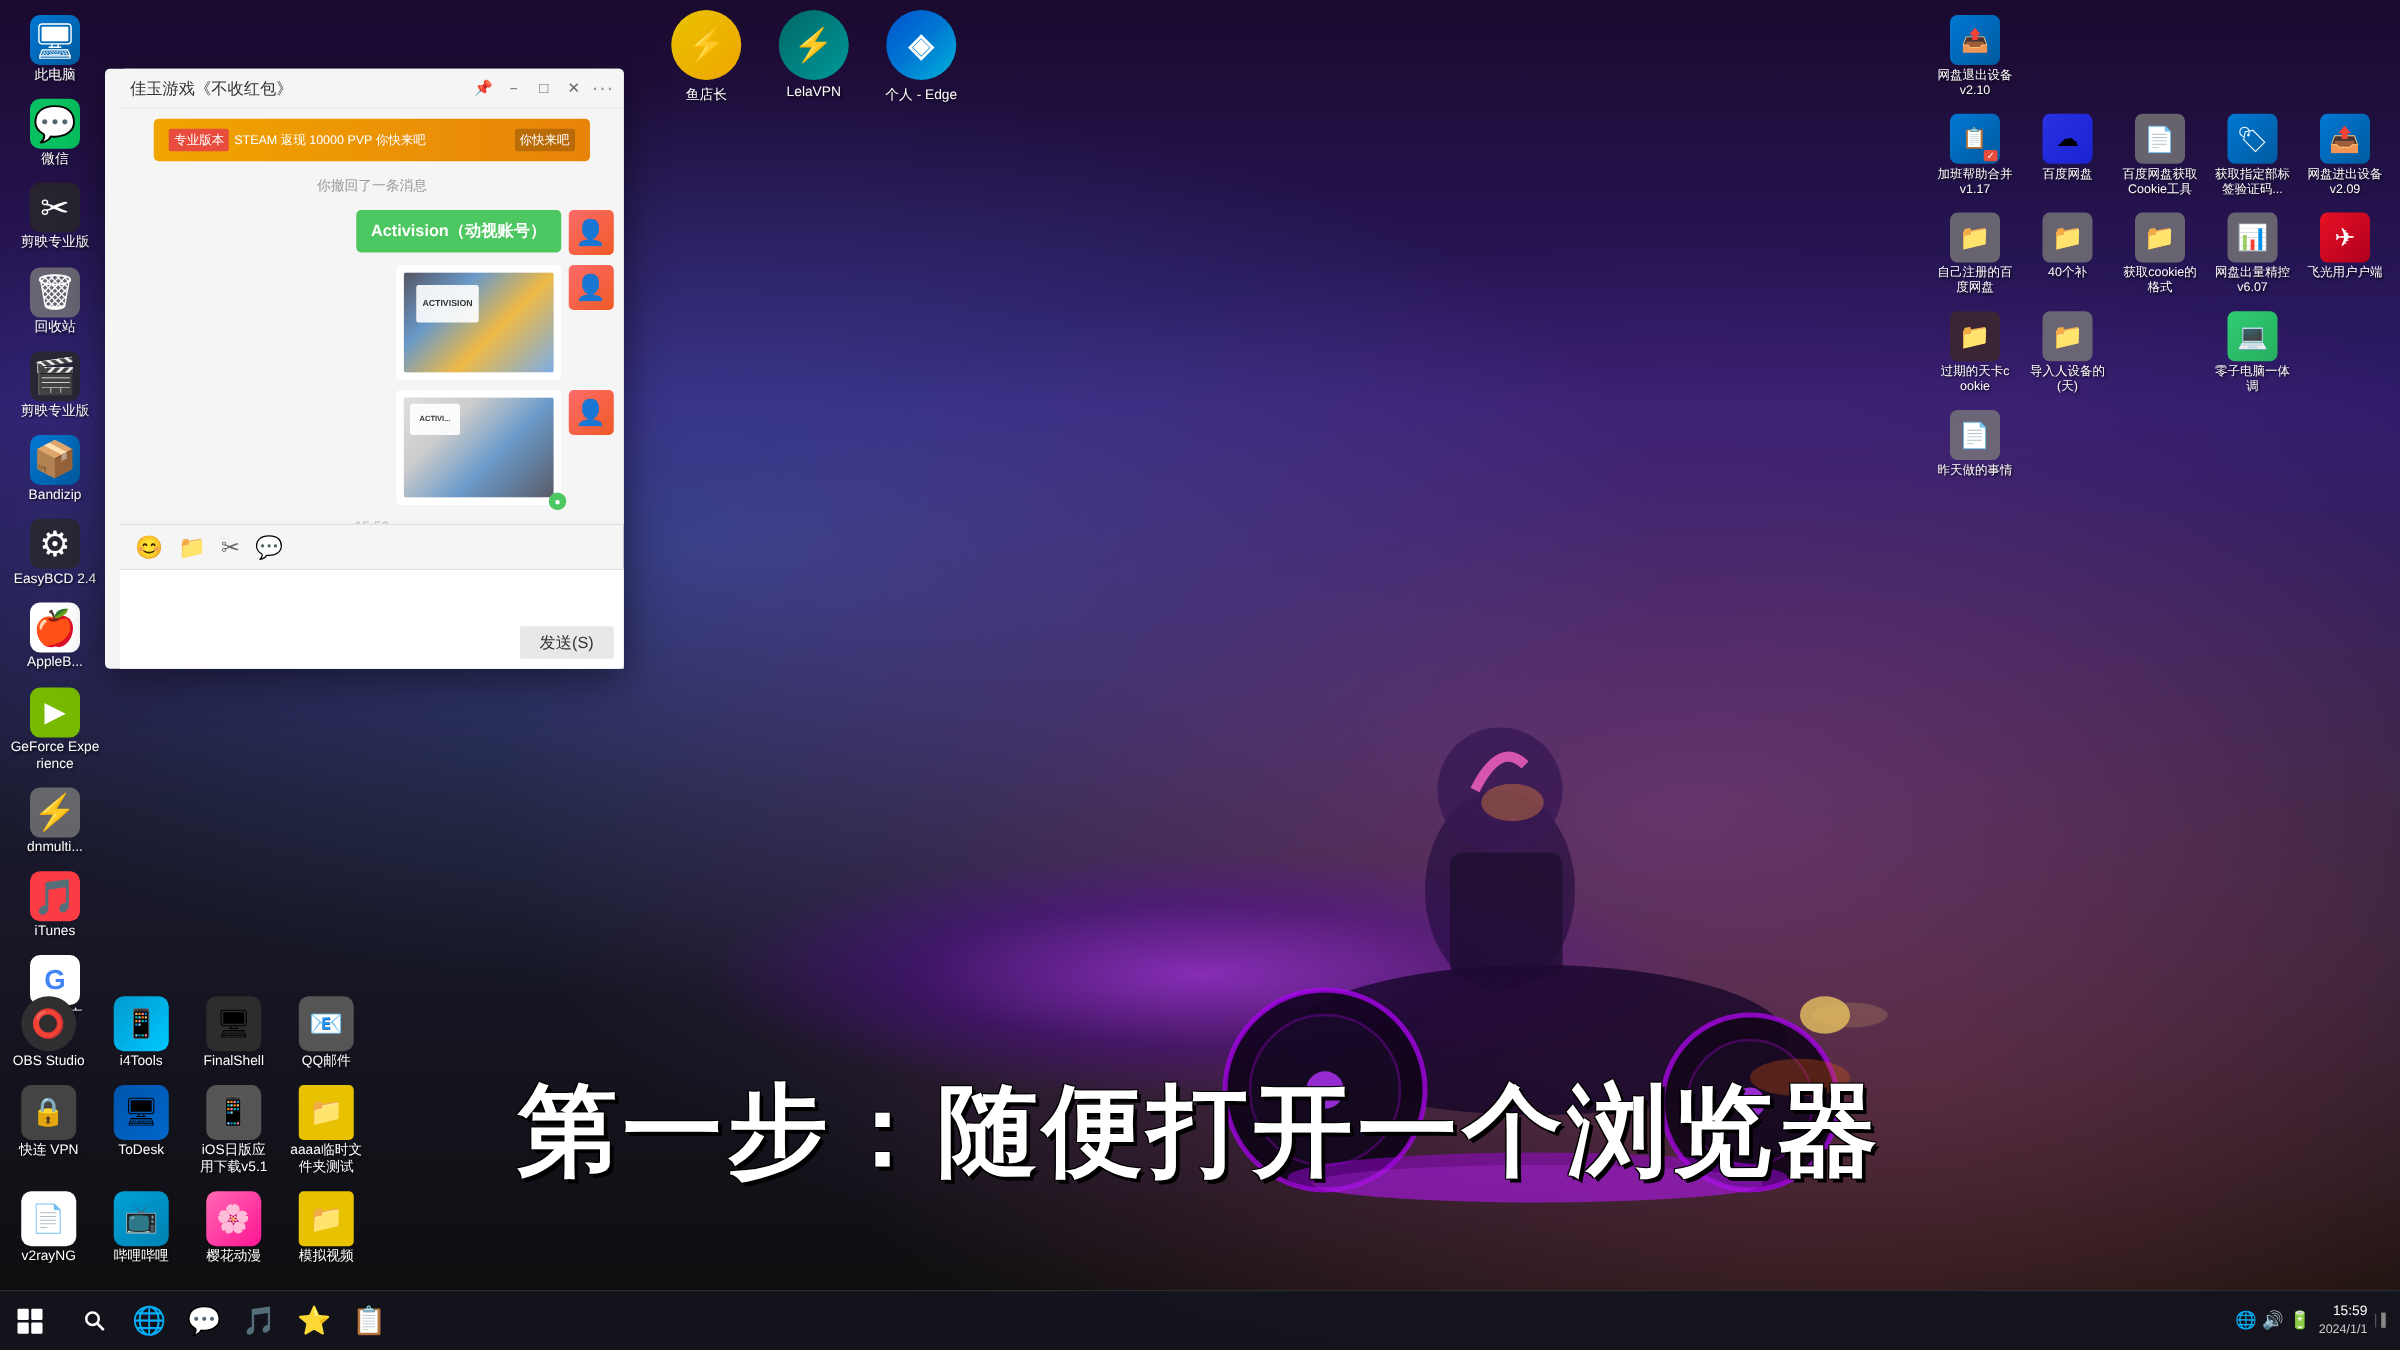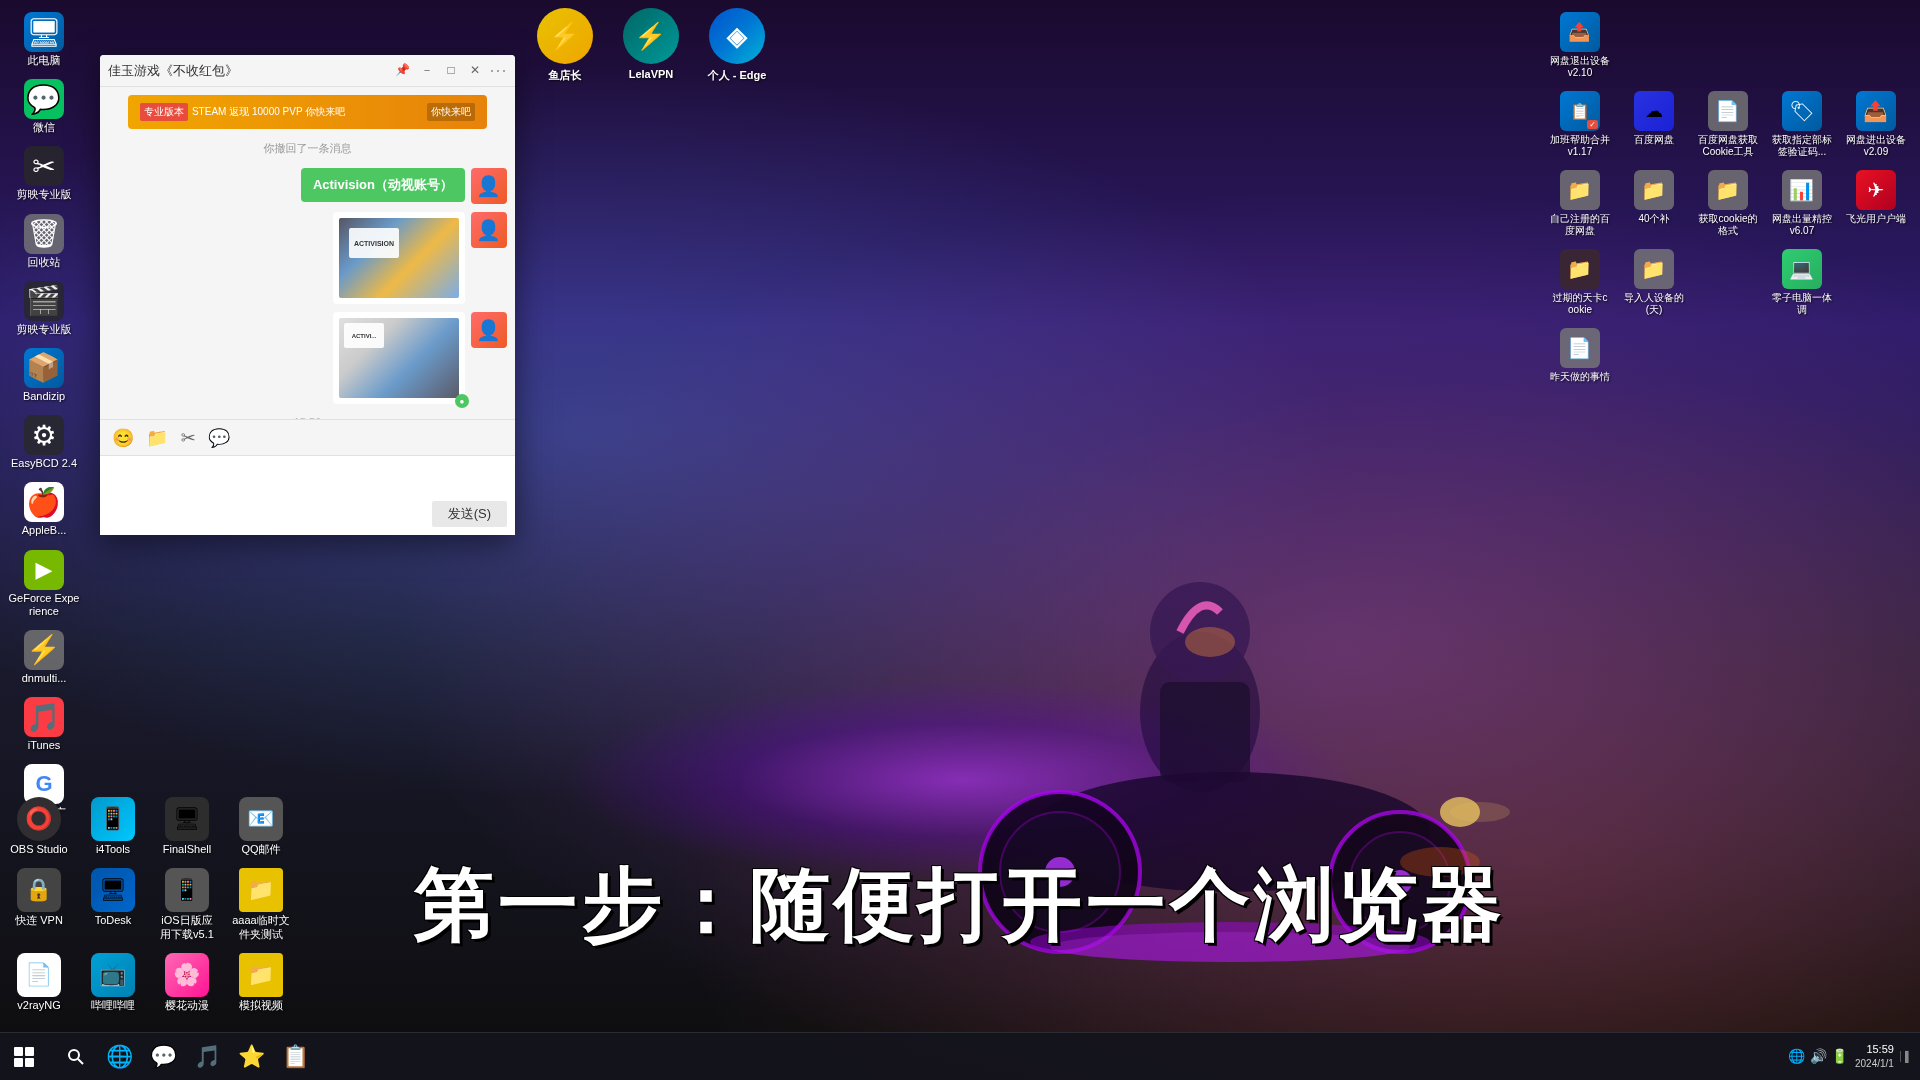--- a/index.html
+++ b/index.html
@@ -142,29 +142,30 @@
       text-shadow: 1px 1px 2px rgba(0,0,0,0.8);
       line-height: 1.2;
       word-break: break-all;
       max-width: 78px;
     }
 
     
     #qq-window {
       position: absolute;
       top: 55px;
-      left: 100px;
+      left: 84px;
       width: 415px;
       height: 480px;
       background: #f5f5f5;
       border-radius: 4px;
       box-shadow: 0 8px 32px rgba(0,0,0,0.5);
       display: flex;
       flex-direction: column;
       z-index: 50;
+      padding-left: 12px;
     }
 
     .qq-titlebar {
       height: 32px;
       background: #f5f5f5;
       display: flex;
       align-items: center;
       padding: 0 8px;
       border-bottom: 1px solid #e0e0e0;
       border-radius: 4px 4px 0 0;
@@ -422,21 +423,20 @@
       align-items: center;
       justify-content: center;
       font-size: 28px;
       margin-bottom: 4px;
     }
 
     .tb-icon .tbi-label {
       font-size: 11px;
       color: #fff;
       text-shadow: 1px 1px 2px rgba(0,0,0,0.8);
-      font-weight: bold;
     }
 
     
     .taskbar-tray {
       display: flex;
       align-items: center;
       gap: 6px;
       margin-left: auto;
       padding-right: 8px;
       color: #fff;

